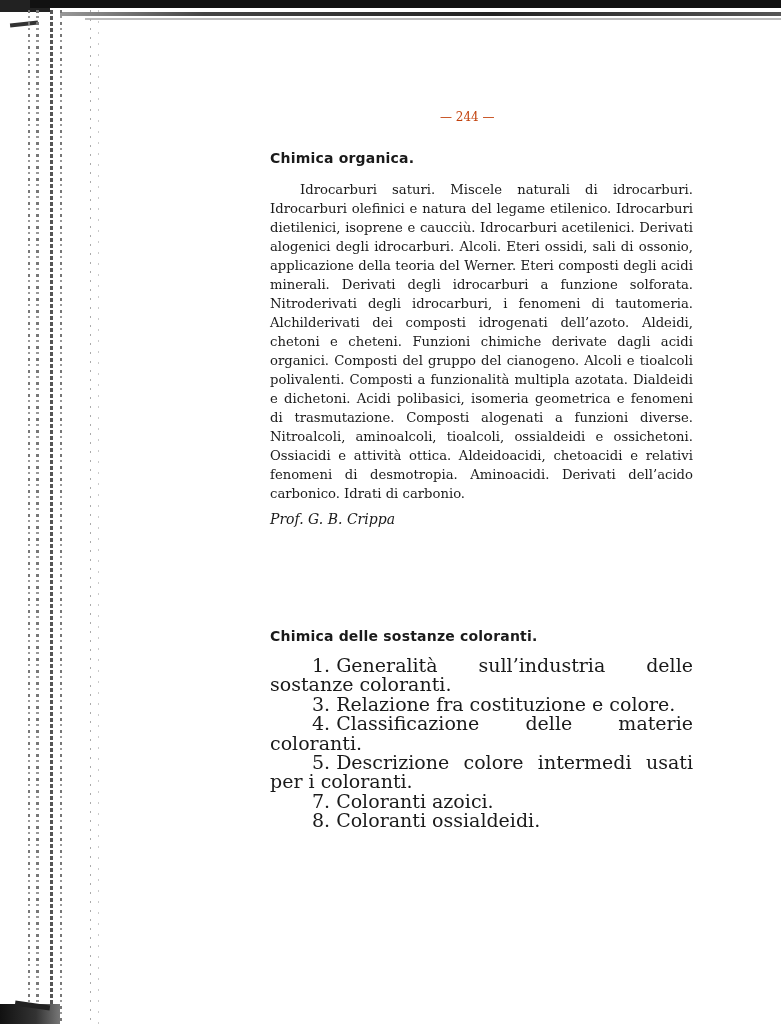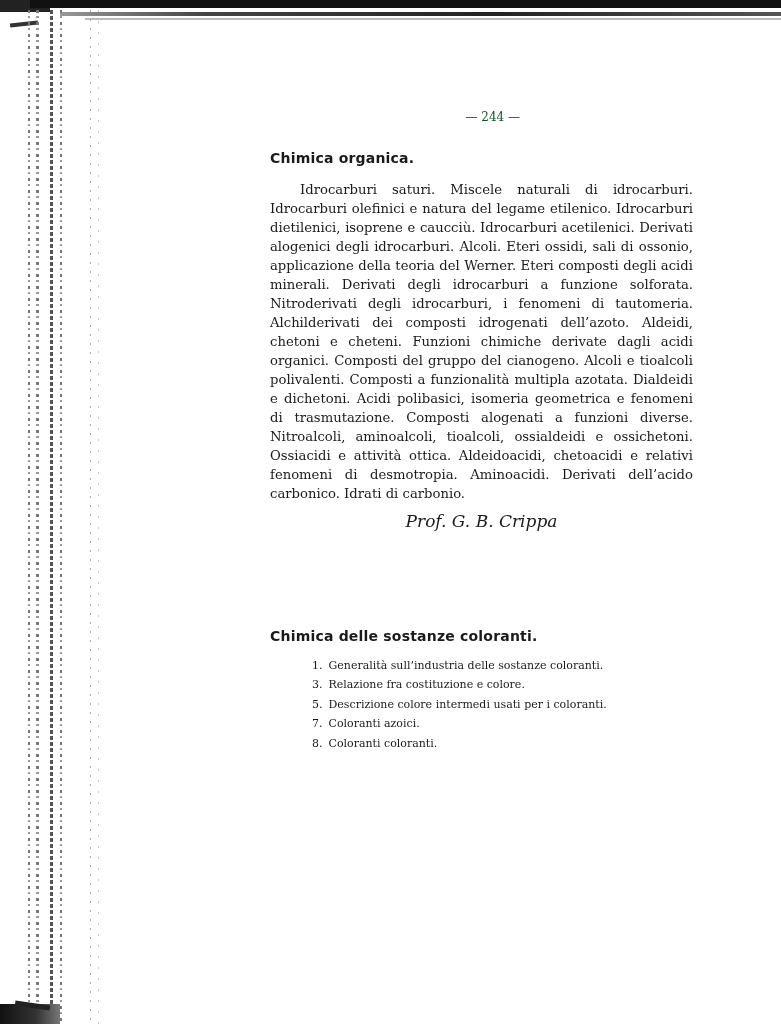--- a/index.html
+++ b/index.html
@@ -42,43 +42,43 @@
   .corner-bl {
     position: absolute; left: 0; bottom: 0; width: 60px; height: 20px;
     background: linear-gradient(to right, #111 0%, #333 60%, #777 100%);
   }
   .corner-bl-2 {
     position: absolute; left: 15px; bottom: 16px; width: 35px; height: 5px; background: #222;
     transform: rotate(8deg);
   }
 
   .page-number {
-    position: absolute; left: 440px; top: 110px; width: 80px; text-align: right;
-    font-size: 12px; color: #14532d;
+    position: absolute; left: 440px; top: 110px; width: 80px; text-align: left;
+    font-size: 12px; color: #c2410c;
   }
   .content {
     position: absolute; left: 270px; top: 150px; width: 423px;
   }
   h2 {
     font-family: "DejaVu Sans", "Liberation Sans", sans-serif;
     font-weight: bold; font-size: 14px; margin: 0; letter-spacing: 0.2px;
   }
   .section1-title { margin-bottom: 14px; }
   .para {
     font-size: 13.2px; line-height: 19px; text-align: justify; margin: 0;
     text-indent: 30px; hyphens: manual;
   }
   .signature {
-    text-align: center; font-style: italic; font-size: 17px; margin-top: 8px;
+    text-align: left; font-style: italic; font-size: 14px; margin-top: 8px;
   }
   .section2 { position: absolute; left: 270px; top: 628px; width: 423px; }
   .section2 h2 { margin-bottom: 12px; }
   .list { margin: 0; padding: 0; list-style: none; }
   .list li {
-    font-size: 11px; line-height: 19.4px; text-indent: 42px; text-align: justify;
+    font-size: 19px; line-height: 19.4px; text-indent: 42px; text-align: justify;
   }
   .list li .num { margin-right: 6px; }
 </style>
 </head>
 <body>
 
 <div class="corner-tl"></div>
 <div class="corner-tl-2"></div>
 <div class="top-bar"></div>
 <div class="top-bar-2"></div>
@@ -98,17 +98,18 @@
   <h2 class="section1-title">Chimica organica.</h2>
   <p class="para">Idrocarburi saturi. Miscele naturali di idrocarburi. Idrocarburi olefinici e natura del legame etilenico. Idrocarburi dietilenici, isoprene e caucciù. Idrocarburi acetilenici. Derivati alogenici degli idrocarburi. Alcoli. Eteri ossidi, sali di ossonio, applicazione della teoria del Werner. Eteri composti degli acidi minerali. Derivati degli idrocarburi a funzione solforata. Nitroderivati degli idrocarburi, i fenomeni di tautomeria. Alchilderivati dei composti idrogenati dell’azoto. Aldeidi, chetoni e cheteni. Funzioni chimiche derivate dagli acidi organici. Composti del gruppo del cianogeno. Alcoli e tioalcoli polivalenti. Composti a funzionalità multipla azotata. Dialdeidi e dichetoni. Acidi polibasici, isomeria geometrica e fenomeni di trasmutazione. Composti alogenati a funzioni diverse. Nitroalcoli, aminoalcoli, tioalcoli, ossialdeidi e ossichetoni. Ossiacidi e attività ottica. Aldeidoacidi, chetoacidi e relativi fenomeni di desmotropia. Aminoacidi. Derivati dell’acido carbonico. Idrati di carbonio.</p>
   <div class="signature">Prof. G. B. Crippa</div>
 </div>
 
 <div class="section2">
   <h2>Chimica delle sostanze coloranti.</h2>
   <ul class="list">
     <li><span class="num">1.</span><span>Generalità sull’industria delle sostanze coloranti.</span></li>
     <li><span class="num">3.</span><span>Relazione fra costituzione e colore.</span></li>
+    <li><span class="num">4.</span><span>Classificazione delle materie coloranti.</span></li>
     <li><span class="num">5.</span><span>Descrizione colore intermedi usati per i coloranti.</span></li>
     <li><span class="num">7.</span><span>Coloranti azoici.</span></li>
-    <li><span class="num">8.</span><span>Coloranti coloranti.</span></li>
+    <li><span class="num">8.</span><span>Coloranti ossialdeidi.</span></li>
   </ul>
 </div>
 
 </body></html>

